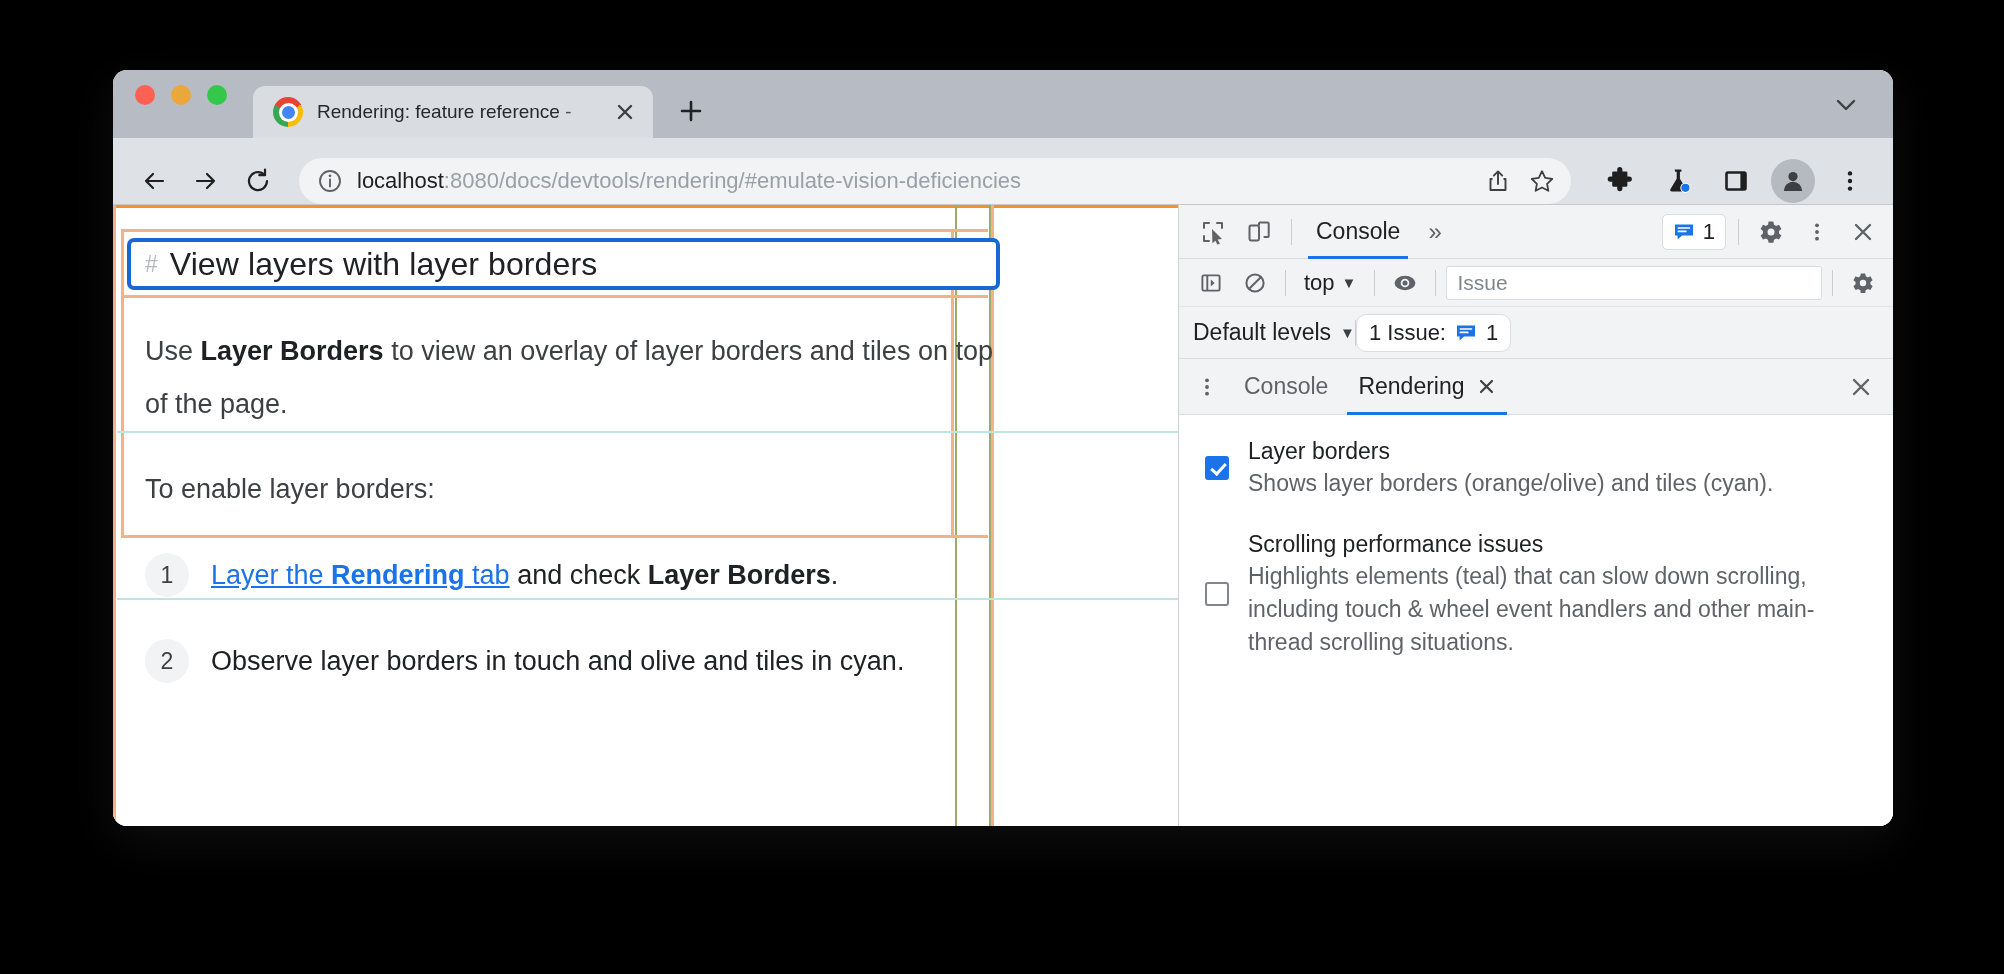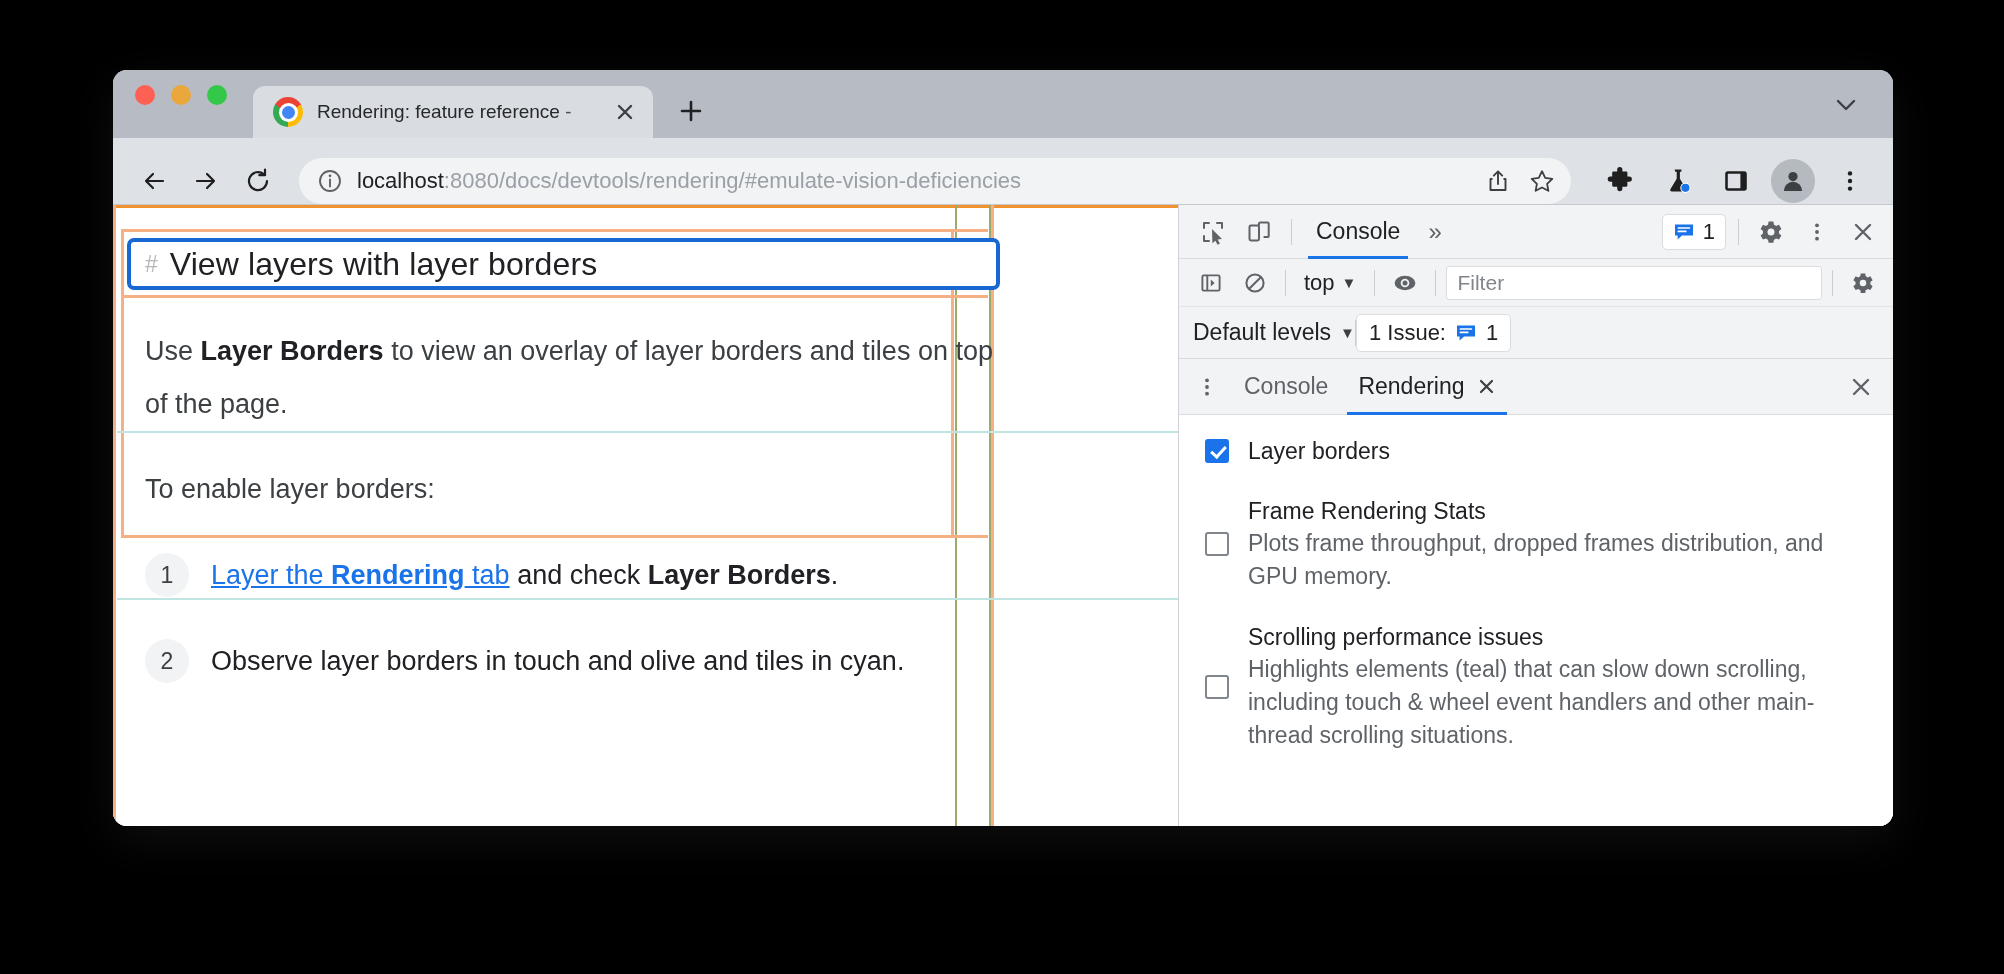--- a/index.html
+++ b/index.html
@@ -345,21 +345,21 @@
     display: flex; align-items: center;
     padding: 0 14px;
     flex: none;
     border-bottom: 1px solid #dadce0;
   }
   .lvl-select { font-size: 23px; color: #202124; display: flex; align-items: center; gap: 9px; }
   .vsep { width: 1px; height: 26px; background: #cacdd1; }
   .issue-pill {
     height: 38px;
     border: 1px solid #dadce0;
-    border-radius: 5px;
+    border-radius: 10px;
     display: flex; align-items: center; gap: 9px;
     padding: 0 12px;
     font-size: 22px;
     color: #202124;
     background: #fff;
   }
 
   
   .drawer-tabs {
     height: 56px;
@@ -646,21 +646,21 @@
           </div>
           <div class="dt-sep"></div>
           <div class="dt-ico">
             <svg class="icon" width="26" height="26" viewBox="0 0 26 26">
               <ellipse cx="13" cy="13" rx="10.4" ry="7.2" fill="#5f6368"></ellipse>
               <circle cx="13" cy="13" r="4.3" fill="#f1f3f4"></circle>
               <circle cx="13" cy="13" r="2.5" fill="#5f6368"></circle>
             </svg>
           </div>
           <div class="dt-sep"></div>
-          <div class="filter-input">Filter</div>
+          <div class="filter-input">Issue</div>
           <div class="dt-sep"></div>
           <div class="dt-ico">
             <svg class="icon" width="24" height="24" viewBox="0 0 26 26">
               <path d="M10.6 2.6 h4.8 l.55 3.1 a7.6 7.6 0 0 1 2.1 1.22 l2.95 -1.1 l2.4 4.16 l-2.4 2.0 a7.6 7.6 0 0 1 0 2.44 l2.4 2.0 l-2.4 4.16 l-2.95 -1.1 a7.6 7.6 0 0 1 -2.1 1.22 l-.55 3.1 h-4.8 l-.55 -3.1 a7.6 7.6 0 0 1 -2.1 -1.22 l-2.95 1.1 l-2.4 -4.16 l2.4 -2.0 a7.6 7.6 0 0 1 0 -2.44 l-2.4 -2.0 l2.4 -4.16 l2.95 1.1 a7.6 7.6 0 0 1 2.1 -1.22 z" fill="#5f6368"></path>
               <circle cx="13" cy="13" r="3.5" fill="#f1f3f4"></circle>
             </svg>
           </div>
         </div>
 
         <div class="dt-levelbar">
@@ -703,30 +703,24 @@
             </svg>
           </div>
         </div>
 
         <div class="render-pane">
 
           <div class="opt">
             <span class="cbox checked"></span>
             <span class="opt-body">
               <span class="opt-title" style="display:block">Layer borders</span>
+              <span class="opt-desc" style="display:block">Shows layer borders (orange/olive) and tiles (cyan).</span>
             </span>
           </div>
 
-          <div class="opt">
-            <span class="cbox"></span>
-            <span class="opt-body">
-              <span class="opt-title" style="display:block">Frame Rendering Stats</span>
-              <span class="opt-desc" style="display:block;max-width:610px">Plots frame throughput, dropped frames distribution, and GPU memory.</span>
-            </span>
-          </div>
 
           <div class="opt">
             <span class="cbox"></span>
             <span class="opt-body">
               <span class="opt-title" style="display:block">Scrolling performance issues</span>
               <span class="opt-desc" style="display:block;max-width:640px">Highlights elements (teal) that can slow down scrolling, including touch &amp; wheel event handlers and other main-thread scrolling situations.</span>
             </span>
           </div>
 
         </div>

